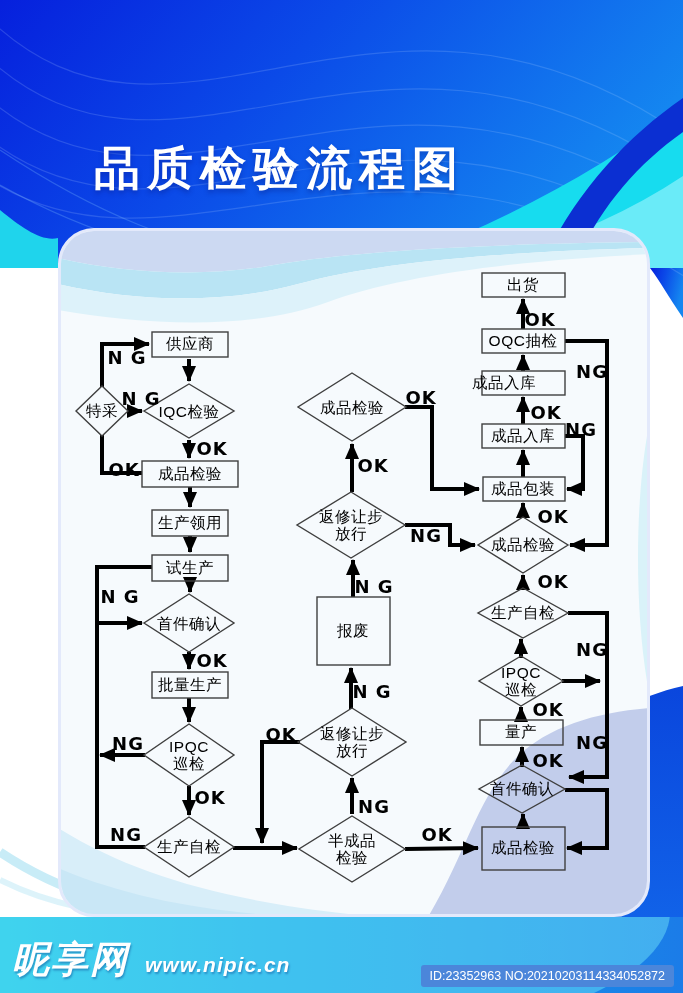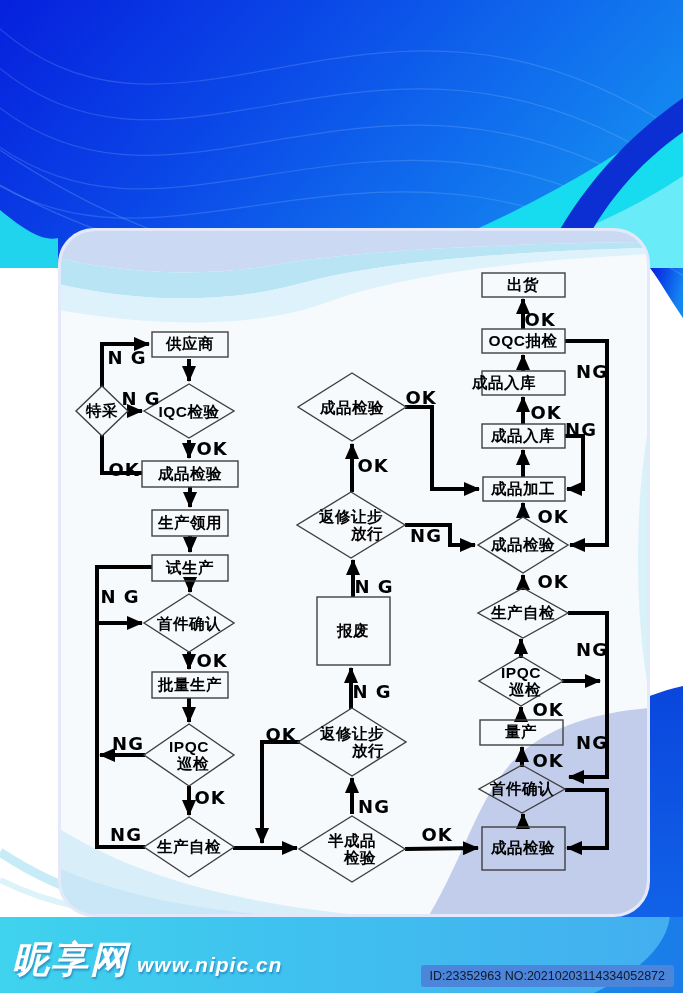--- a/index.html
+++ b/index.html
@@ -6,34 +6,34 @@
   .poster{position:relative;width:683px;height:993px;overflow:hidden;background:#ffffff;
           font-family:"Liberation Sans",sans-serif;}
   .bg-svg{position:absolute;left:0;top:0;z-index:0;}
   .title{position:absolute;left:94px;top:138px;z-index:2;color:#ffffff;font-size:46px;
          font-weight:800;letter-spacing:7px;text-shadow:0 3px 5px rgba(8,30,140,.45);}
   .panel{position:absolute;left:58px;top:228px;width:592px;height:689px;z-index:1;
          background:#f6fafd;border:3px solid #e3e9fb;border-radius:36px;box-sizing:border-box;
          overflow:hidden;}
   .panel-svg{position:absolute;left:-3px;top:-3px;}
   .flow-svg{position:absolute;left:0;top:0;z-index:2;pointer-events:none;}
-  .nlabel{position:absolute;transform:translate(-50%,-50%);white-space:pre-line;text-align:right;
-          font-size:15.5px;font-weight:700;color:#000;line-height:1.12;letter-spacing:.5px;z-index:3;}
+  .nlabel{position:absolute;transform:translate(-50%,-50%);white-space:pre-line;text-align:center;
+          font-size:15.5px;font-weight:400;color:#000;line-height:1.12;letter-spacing:.5px;z-index:3;}
   .elabel{position:absolute;transform:translate(-50%,-50%);font-size:18px;font-weight:700;
           color:#000;letter-spacing:1px;z-index:3;font-family:"DejaVu Sans","Liberation Sans",sans-serif;}
   .footer{position:absolute;left:0;top:917px;width:683px;height:76px;z-index:2;overflow:hidden;
           background:linear-gradient(90deg,#14c4e5 0%,#14a4e6 40%,#1b7ce8 100%);}
   .footer-glow{position:absolute;left:-90px;top:-140px;width:760px;height:270px;border-radius:50%;
           background:rgba(110,228,248,.48);}
   .watermark{position:absolute;left:12px;bottom:8px;color:#ffffff;font-style:italic;font-weight:800;
           text-shadow:1px 2px 2px rgba(10,60,140,.4);white-space:nowrap;}
   .wm-brand{font-size:37px;letter-spacing:2px;}
-  .wm-url{font-size:21px;margin-left:8px;letter-spacing:1px;}
+  .wm-url{font-size:21px;margin-left:16px;letter-spacing:1px;}
   .id-badge{position:absolute;right:9px;bottom:6px;height:22px;line-height:22px;padding:0 9px;
-          background:#4b86da;border-radius:3px;color:#0f172a;font-size:12.5px;white-space:nowrap;}
+          background:#4b86da;border-radius:3px;color:#ffffff;font-size:12.5px;white-space:nowrap;}
 </style>
 </head>
 <body>
 
 <div class="poster">
 
   <svg class="bg-svg" width="683" height="993" viewBox="0 0 683 993">
     <defs>
       <linearGradient id="hg" x1="0" y1="0" x2="1" y2="0.35">
         <stop offset="0" stop-color="#0620dd"></stop>
@@ -62,20 +62,21 @@
     <path d="M683,176 C620,218 545,248 470,268 L683,268 Z" fill="#73ecf8" opacity="0.9"></path>
     <path d="M540,268 C573,195 625,138 683,98 L683,132 C636,165 596,212 574,268 Z" fill="#0b2fd2"></path>
     <path d="M0,210 C22,228 42,242 58,238 L58,268 L0,268 Z" fill="#1fd4ec"></path>
     <path d="M683,686 C638,696 598,718 574,756 C552,792 542,850 530,917 L683,917 Z" fill="url(#bluebr)"></path>
     <g fill="none" stroke="#bfe9f6" opacity="0.85">
       <path d="M0,852 C60,892 120,910 210,916" stroke-width="9"></path>
       <path d="M0,880 C50,905 100,914 170,917" stroke-width="6" stroke="#d8f2fa"></path>
     </g>
   </svg>
 
+  <div class="title">品质检验流程图</div>
 
   <div class="panel">
     <svg class="panel-svg" width="592" height="689" viewBox="0 0 592 689">
       <path d="M0,0 H592 V14 C430,16 300,22 210,38 C140,50 60,44 0,30 Z" fill="#ccd9f2"></path>
       <path d="M0,30 C60,44 140,50 210,38 C300,22 430,16 592,14 L592,20 C440,24 320,34 240,56 C160,78 70,72 0,56 Z" fill="#b9e4f4"></path>
       <path d="M0,56 C70,72 160,78 240,56 C320,34 440,24 592,20 L592,26 C460,32 340,48 270,74 C190,104 80,96 0,82 Z" fill="#ddf2fa"></path>
       <path d="M592,192 C576,268 576,392 592,470 Z" fill="#d9f2f9"></path>
       <path d="M592,480 C540,484 490,498 458,530 C420,568 408,625 370,689 L592,689 Z" fill="#c2cdeb"></path>
       <path d="M0,600 C80,650 180,676 320,689 L0,689 Z" fill="#d8eef9"></path>
       <path d="M0,640 C70,670 150,684 240,689 L0,689 Z" fill="#c9e7f6"></path>
@@ -179,21 +180,21 @@
   <div class="nlabel" style="left:351px;top:525px">返修让步
 放行</div>
   <div class="nlabel" style="left:352px;top:408px">成品检验</div>
   <div class="nlabel" style="left:523px;top:848px">成品检验</div>
   <div class="nlabel" style="left:522px;top:789px">首件确认</div>
   <div class="nlabel" style="left:521px;top:732px">量产</div>
   <div class="nlabel" style="left:521px;top:681px">IPQC
 巡检</div>
   <div class="nlabel" style="left:523px;top:613px">生产自检</div>
   <div class="nlabel" style="left:523px;top:545px">成品检验</div>
-  <div class="nlabel" style="left:523px;top:489px">成品加工</div>
+  <div class="nlabel" style="left:523px;top:489px">成品包装</div>
   <div class="nlabel" style="left:523px;top:436px">成品入库</div>
   <div class="nlabel" style="left:504px;top:383px">成品入库</div>
   <div class="nlabel" style="left:523px;top:341px">OQC抽检</div>
   <div class="nlabel" style="left:523px;top:285px">出货</div>
 
   <div class="elabel" style="left:127px;top:357px">N G</div>
   <div class="elabel" style="left:141px;top:398px">N G</div>
   <div class="elabel" style="left:124px;top:469px">OK</div>
   <div class="elabel" style="left:212px;top:448px">OK</div>
   <div class="elabel" style="left:120px;top:596px">N G</div>

